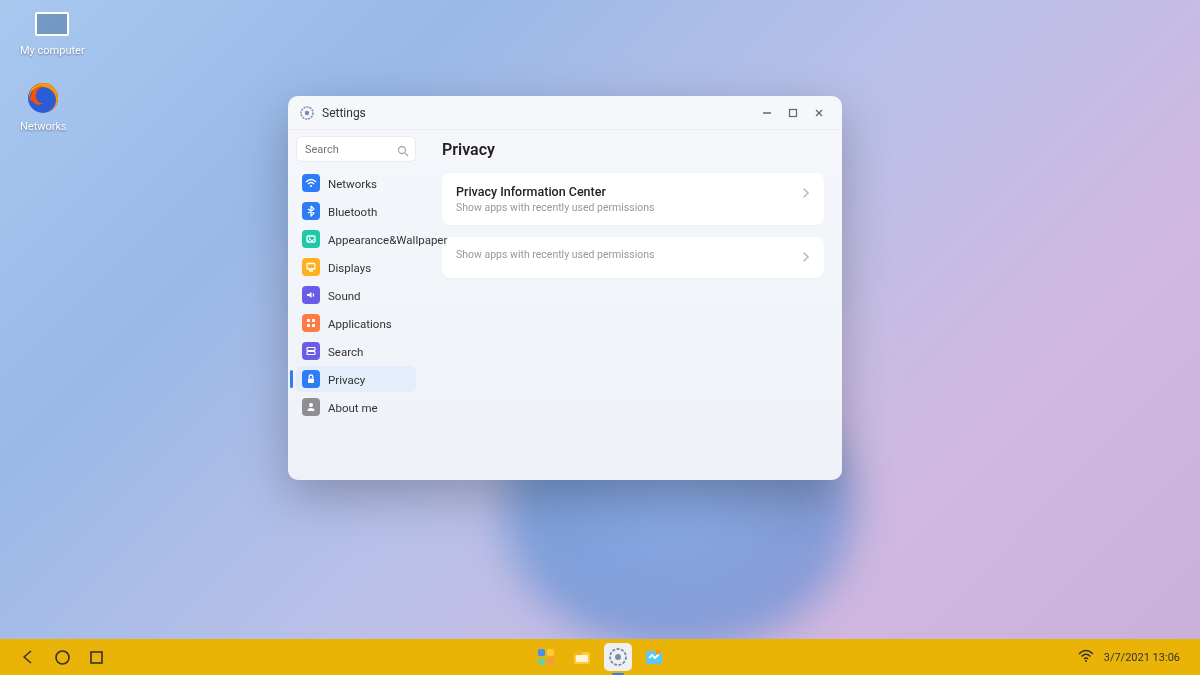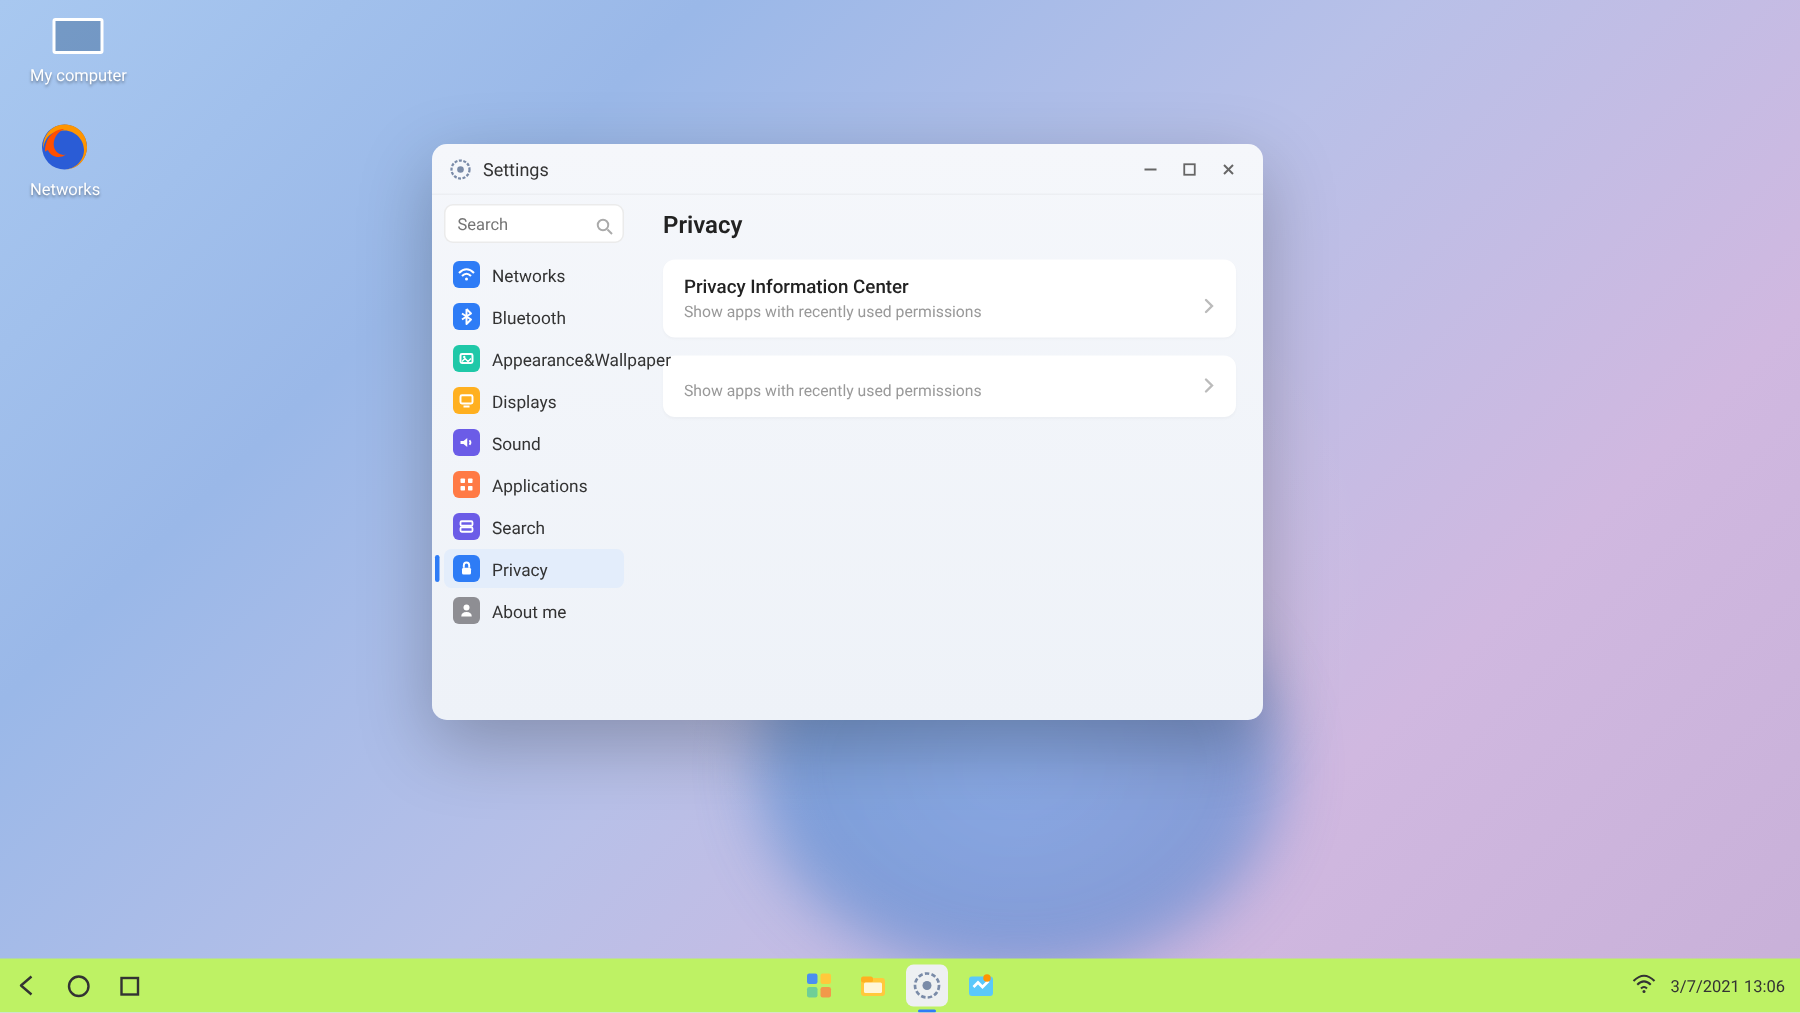--- a/index.html
+++ b/index.html
@@ -26,28 +26,28 @@
 .search input{width:100%;height:26px;border:1px solid rgba(0,0,0,0.08);border-radius:6px;padding:0 26px 0 8px;font-size:11px;background:#fff;outline:none}
 .search .sico{position:absolute;right:7px;top:6px;color:#aaa}
 .navitem{display:flex;align-items:flex-end;gap:8px;padding:4px 6px;border-radius:5px;cursor:pointer;position:relative;font-size:11.5px;color:#333}
 .navitem.active{background:#e3edfb}
 .navitem.active::before{content:"";position:absolute;left:-6px;top:4px;bottom:4px;width:3px;background:#2e7cf6;border-radius:2px}
 .navico{width:18px;height:18px;border-radius:4px;display:flex;align-items:center;justify-content:center;flex-shrink:0}
 .navico svg{display:block}
 .navitem .t{flex:1;line-height:1.2}
 .content{flex:1;padding:10px 18px}
 .content h1{font-size:16px;font-weight:600;color:#222;margin-bottom:14px}
-.card{background:#fff;border-radius:8px;padding:11px 14px;margin-bottom:12px;display:flex;align-items:flex-end;box-shadow:0 1px 2px rgba(0,0,0,0.03)}
+.card{background:#fff;border-radius:8px;padding:11px 14px;margin-bottom:12px;display:flex;align-items:flex-start;box-shadow:0 1px 2px rgba(0,0,0,0.03)}
 .card .txt{flex:1}
 .card .ct{font-size:12.5px;color:#222;font-weight:500;margin-bottom:2px}
 .card .cs{font-size:10.5px;color:#999}
 .chev{color:#bbb;cursor:pointer}
 .toggle{width:36px;height:18px;background:#0a84ff;border-radius:10px;position:relative;cursor:pointer}
 .toggle::after{content:"";position:absolute;right:2px;top:2px;width:14px;height:14px;background:#fff;border-radius:50%}
-.taskbar{position:absolute;left:0;right:0;bottom:0;height:36px;background:#bef264;display:flex;align-items:center;padding:0 10px;z-index:20}
+.taskbar{position:absolute;left:0;right:0;bottom:0;height:36px;background:#eab308;display:flex;align-items:center;padding:0 20px;z-index:20}
 .navbtns{display:flex;gap:18px;align-items:center}
 .navbtn{cursor:pointer;color:#333;display:flex;align-items:center;justify-content:center}
 .tb-center{position:absolute;left:50%;transform:translateX(-50%);display:flex;gap:8px}
 .tbico{width:28px;height:28px;border-radius:5px;display:flex;align-items:center;justify-content:center;cursor:pointer;position:relative}
 .tbico.act{background:#eef0f2}
 .tbico.act::after{content:"";position:absolute;bottom:-4px;left:8px;right:8px;height:2px;background:#2e7cf6;border-radius:1px}
 .tb-right{margin-left:auto;display:flex;align-items:center;gap:10px;font-size:11px;color:#333}
 </style>
 </head>
 <body>

